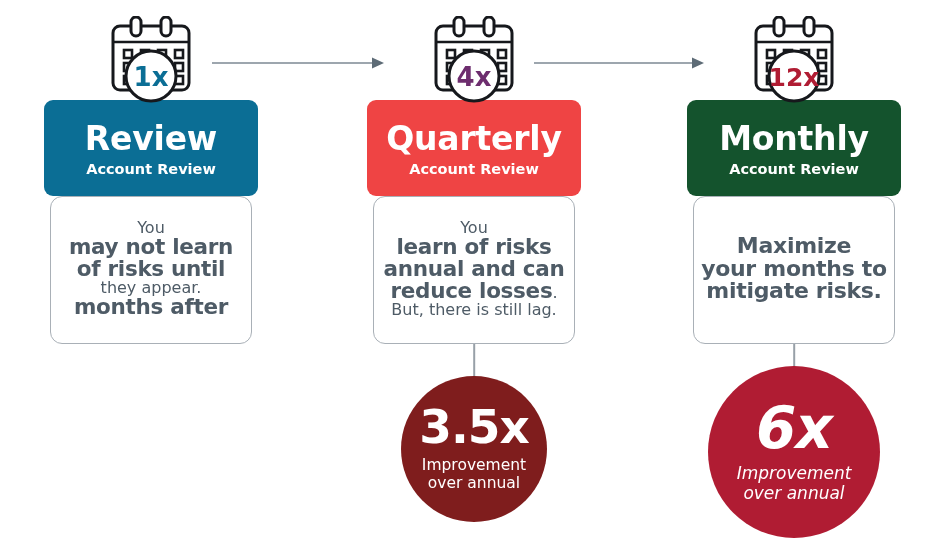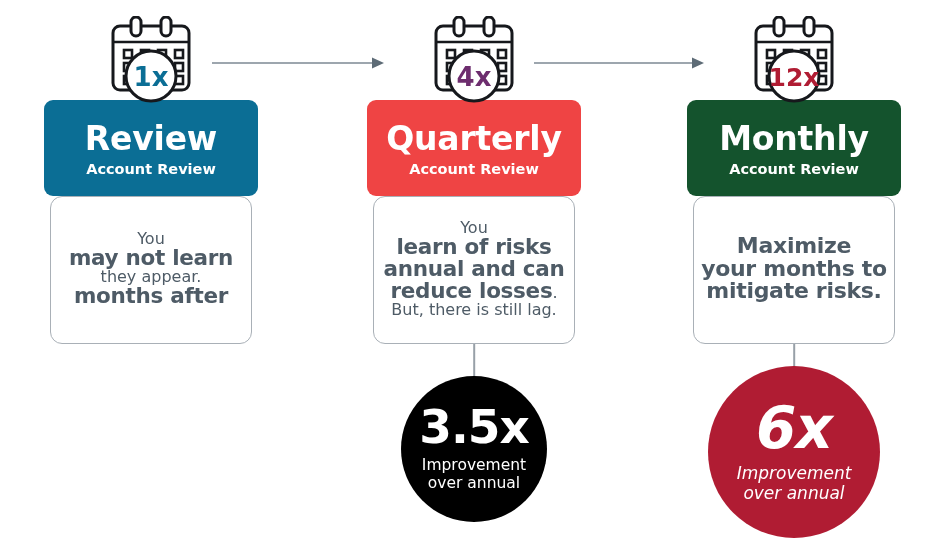--- a/index.html
+++ b/index.html
@@ -230,20 +230,21 @@
     </div>
 
     <div class="header-bar" style="background:#0b6e95;">
       <div class="header-title">Review</div>
       <div class="header-sub">Account Review</div>
     </div>
 
     <div class="body-card">
       <div class="line txt-light">You</div>
       <div class="line txt-bold">may not learn</div>
+      <div class="line txt-bold">of risks until</div>
       <div class="line txt-light">they appear.</div>
       <div class="line txt-bold">months after</div>
     </div>
   </div>
 
   <div class="column col-quarterly">
 
     <div class="cal-wrap">
       <svg width="104" height="92" viewBox="0 0 104 92">
         <rect x="14" y="10" width="76" height="64" rx="7" ry="7" fill="#ffffff" stroke="#16181c" stroke-width="3"></rect>
@@ -279,21 +280,21 @@
       <div class="line txt-bold">learn of risks</div>
       <div class="line txt-bold">annual and can</div>
       <div class="line">
         <span class="txt-bold">reduce losses</span><span class="tail-light">.</span>
       </div>
       <div class="line txt-light">But, there is still lag.</div>
     </div>
 
     <div class="drop-line" style="top:344px; height:42px;"></div>
 
-    <div class="circle circle-q" style="background:#000000;">
+    <div class="circle circle-q" style="background:#7f1d1d;">
       <div class="circle-big">3.5x</div>
       <div class="circle-small">
         <span>Improvement</span><br>
         <span>over annual</span>
       </div>
     </div>
   </div>
 
   <div class="column col-monthly">
 

